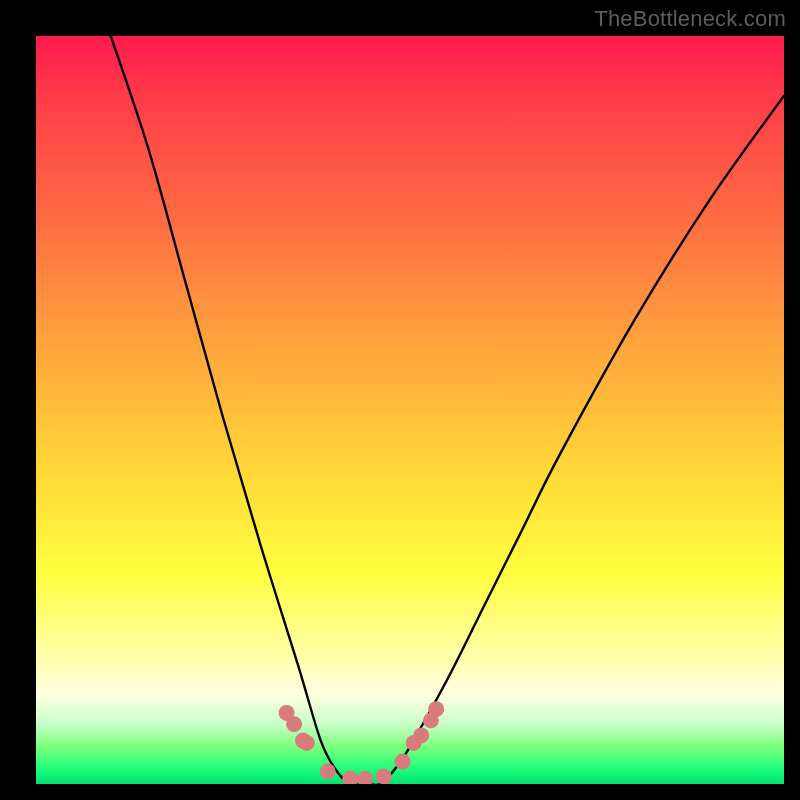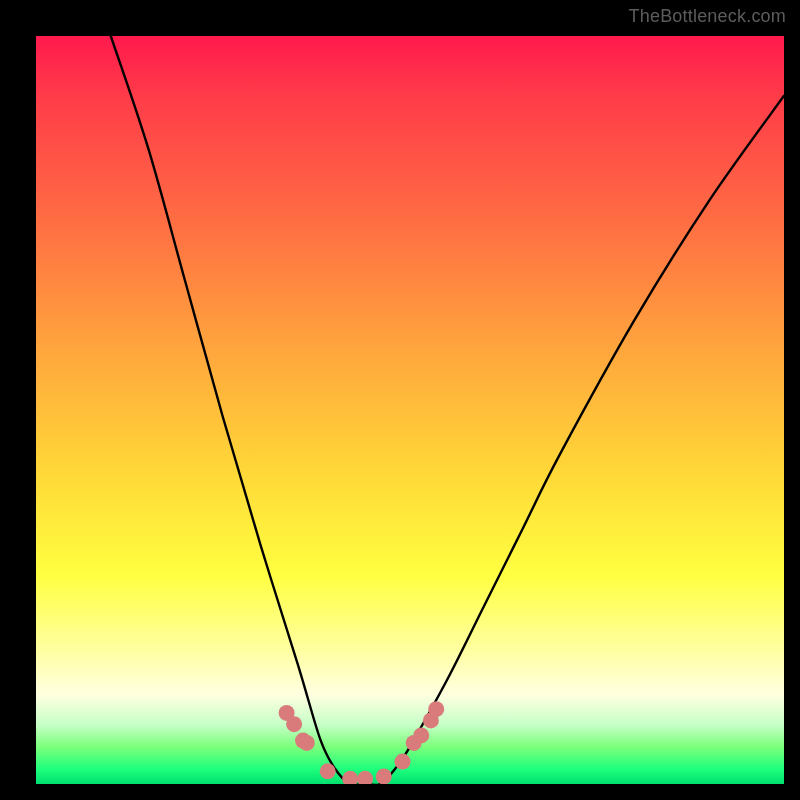--- a/index.html
+++ b/index.html
@@ -47,21 +47,21 @@
     left: 0;
     top: 0;
     width: 748px;
     height: 748px;
   }
   .watermark {
     position: absolute;
     top: 6px;
     right: 14px;
     color: #5c5c5c;
-    font-size: 18px;
+    font-size: 22px;
     font-weight: 500;
     letter-spacing: 0.2px;
     user-select: none;
   }
 </style>
 </head>
 <body>
 
 <div class="frame">
   <div class="plot-area">

